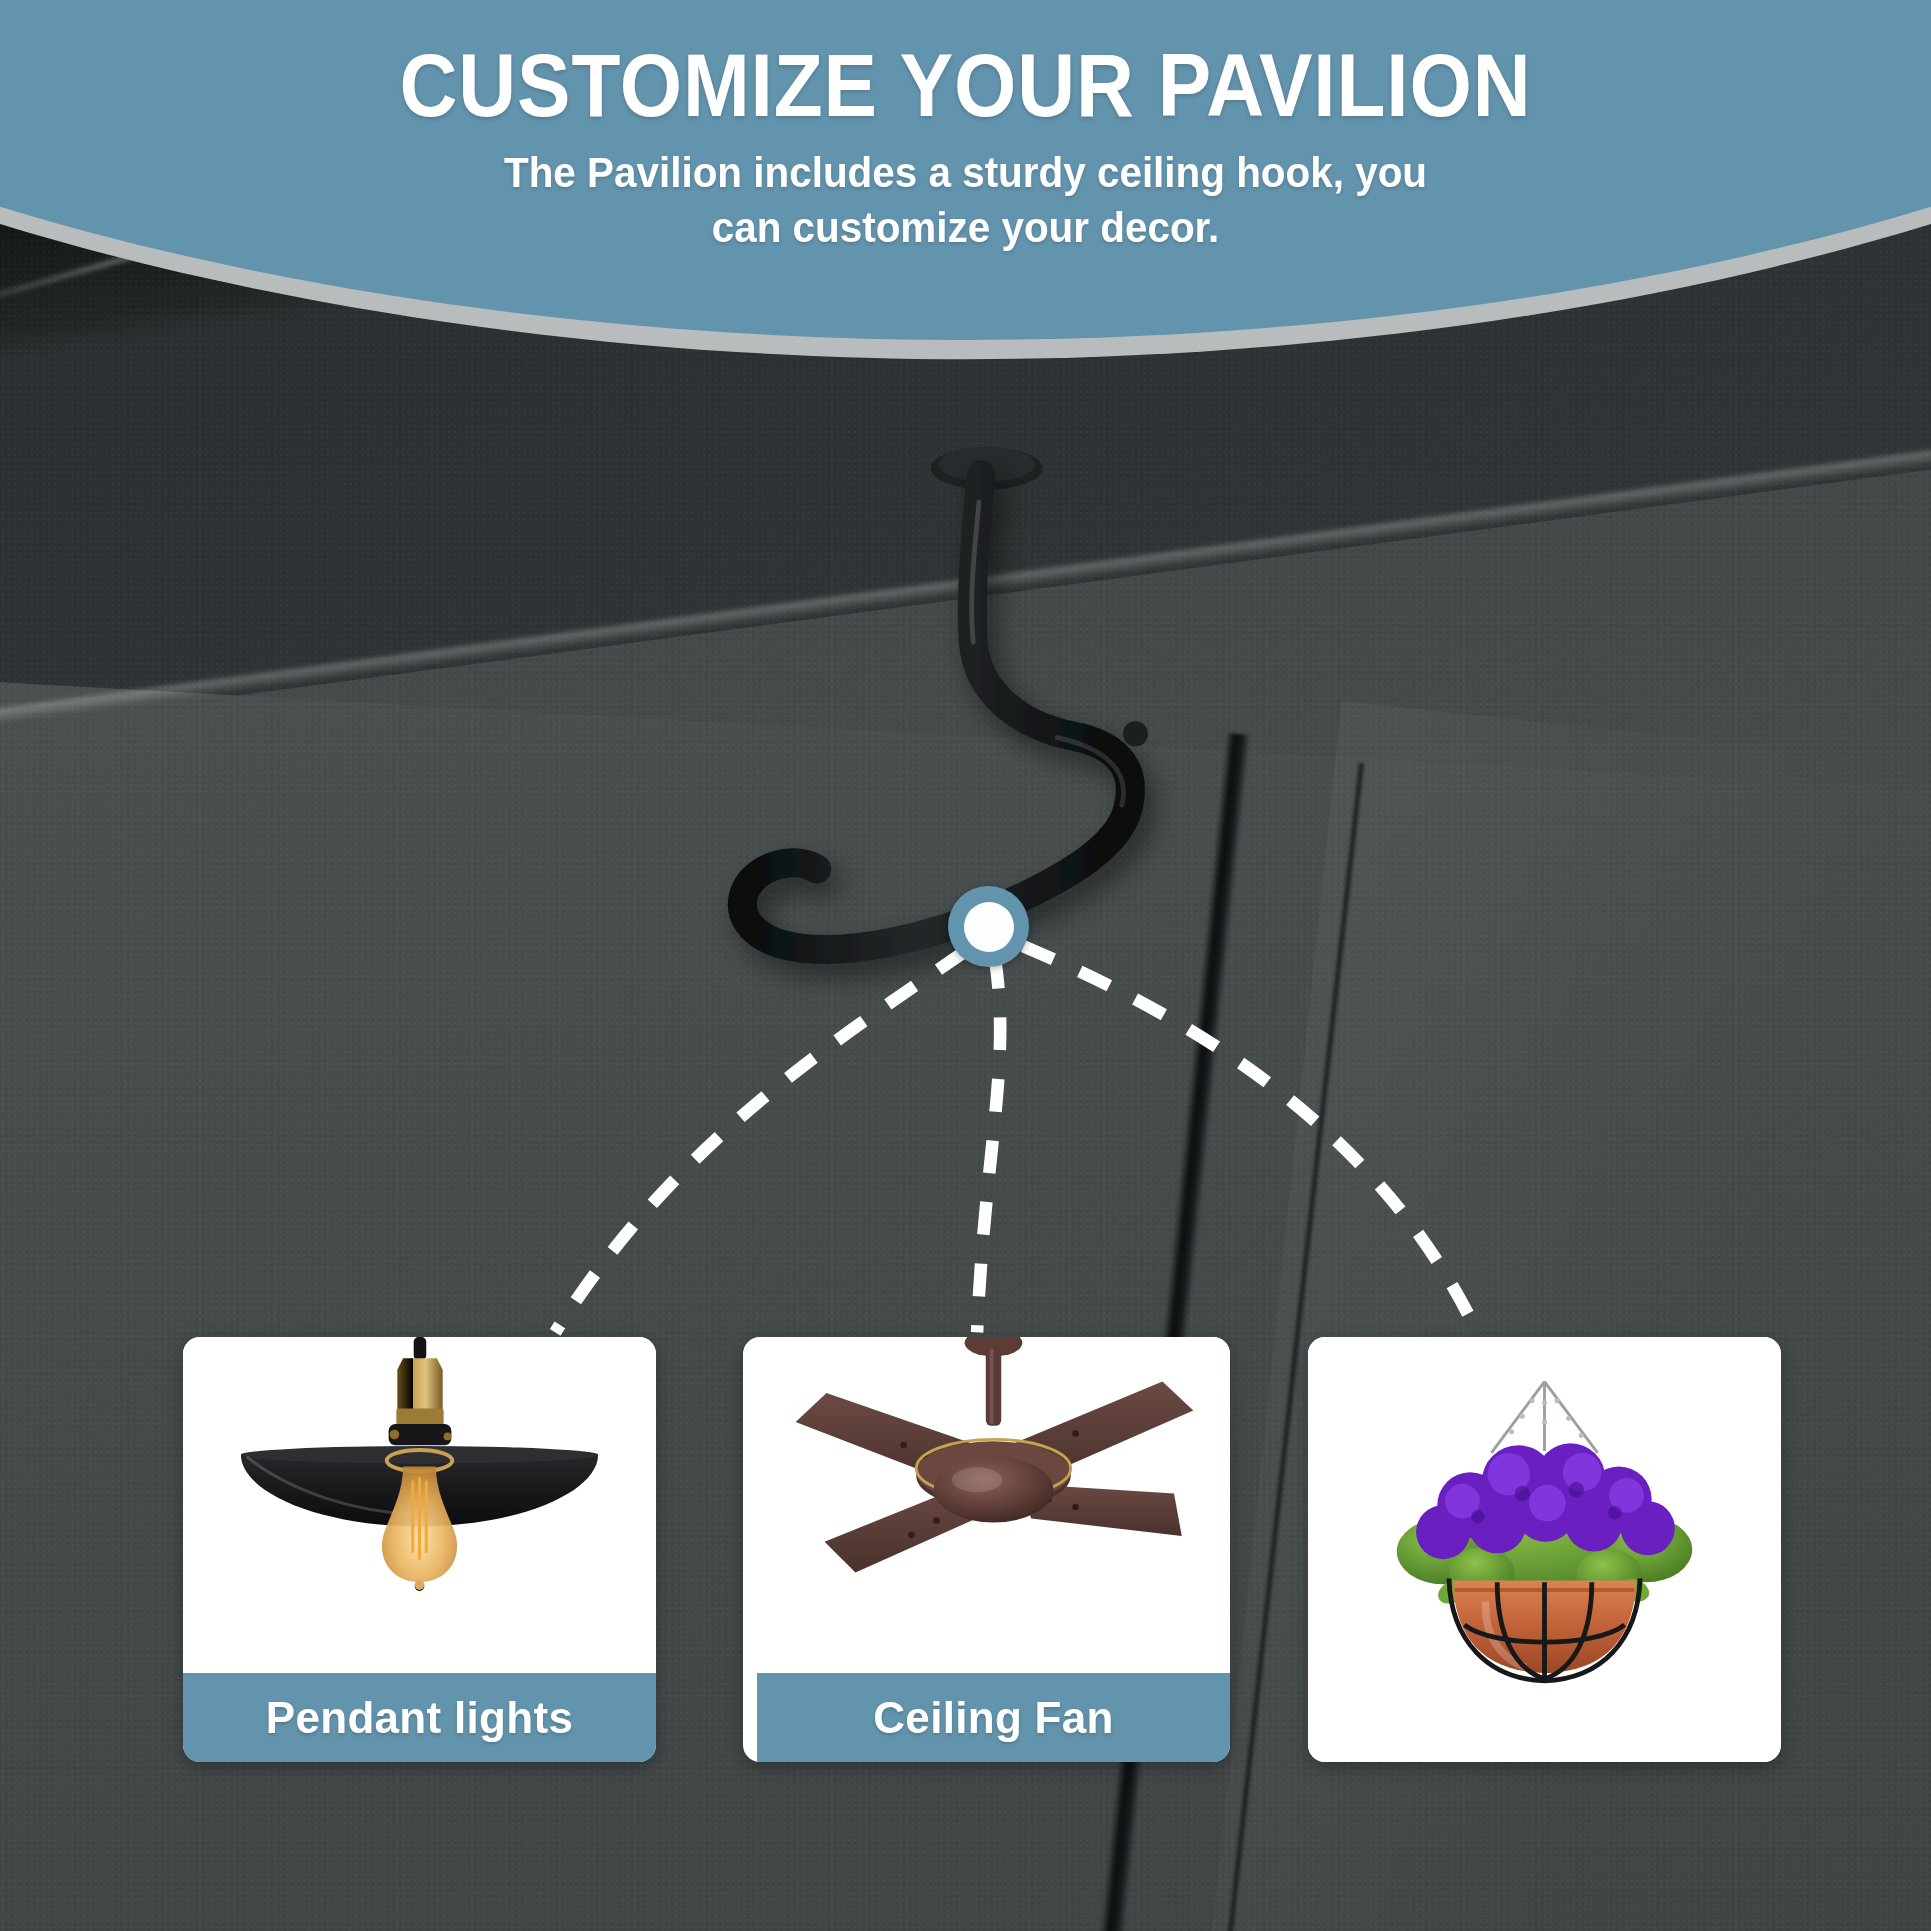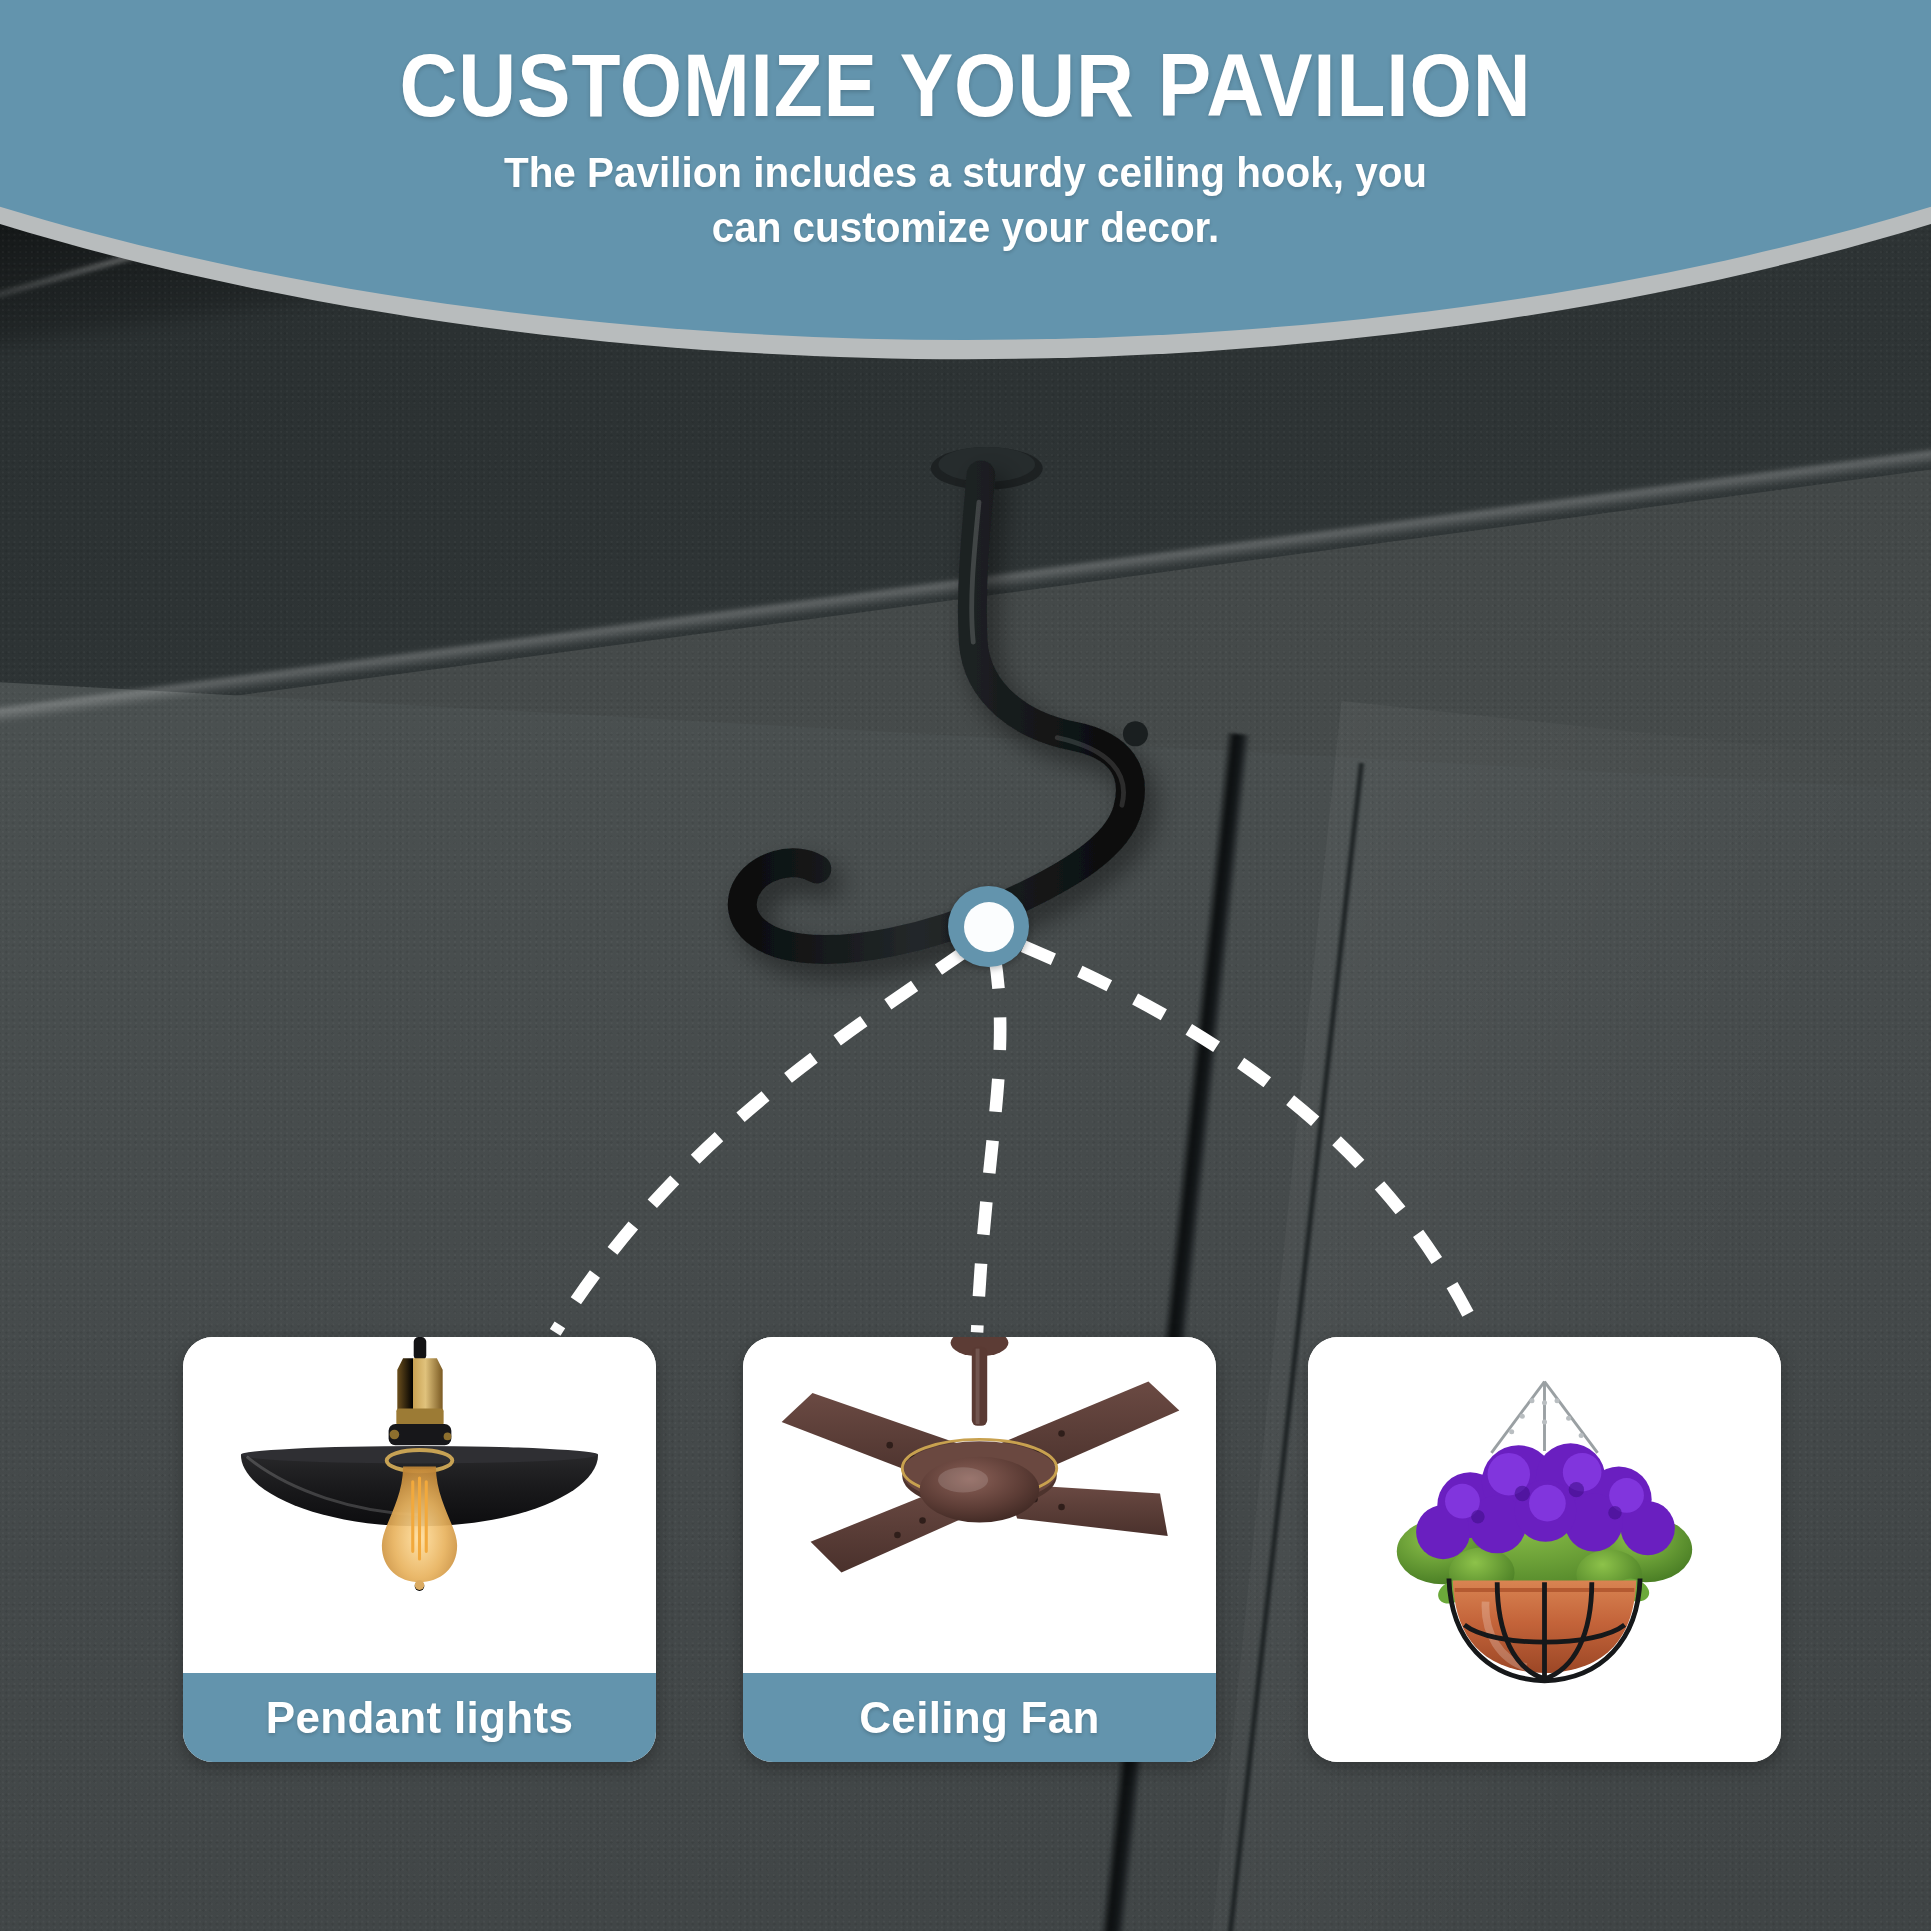--- a/index.html
+++ b/index.html
@@ -165,21 +165,21 @@
     width: 50px; height: 50px;
     border-radius: 50%;
     background: #fbfdfe;
   }
 
   
   .card {
     position: absolute;
     width: 473px;
     height: 425px;
-    border-radius: 30px;
+    border-radius: 17px;
     background: #ffffff;
     overflow: hidden;
     box-shadow: 0 5.8px 17.4px rgba(0,0,0,.28);
     display: flex;
     flex-direction: column;
   }
   .card-media {
     flex: 1 1 auto;
     position: relative;
     background: #ffffff;
@@ -304,21 +304,21 @@
                  C 284 196, 262 170, 262 134 Z" fill="url(#bulbG)" opacity=".93"></path>
 
         <path d="M238 150 L238 222 M252 150 L252 222 M245 146 L245 230" stroke="#f2a93c" stroke-width="3.2" fill="none" stroke-linecap="round"></path>
         <circle cx="245" cy="258" r="5" fill="#dba köz"></circle>
         <circle cx="245" cy="257" r="5" fill="#dbab62"></circle>
       </svg>
     </div>
     <div class="card-label">Pendant lights</div>
   </div>
 
-  <div class="card" style="left:743px; top:1337px;">
+  <div class="card" style="left:743px; top:1337px;padding-left:14px;">
     <div class="card-media">
       <svg viewBox="0 0 490 348" preserveAspectRatio="xMidYMid meet">
         <defs>
           <linearGradient id="bladeG" x1="0" y1="0" x2="0" y2="1">
             <stop offset="0%" stop-color="#6b4a43"></stop>
             <stop offset="100%" stop-color="#4a312c"></stop>
           </linearGradient>
           <radialGradient id="hubG" cx="42%" cy="34%" r="72%">
             <stop offset="0%" stop-color="#8a6057"></stop>
             <stop offset="62%" stop-color="#5d3d36"></stop>

